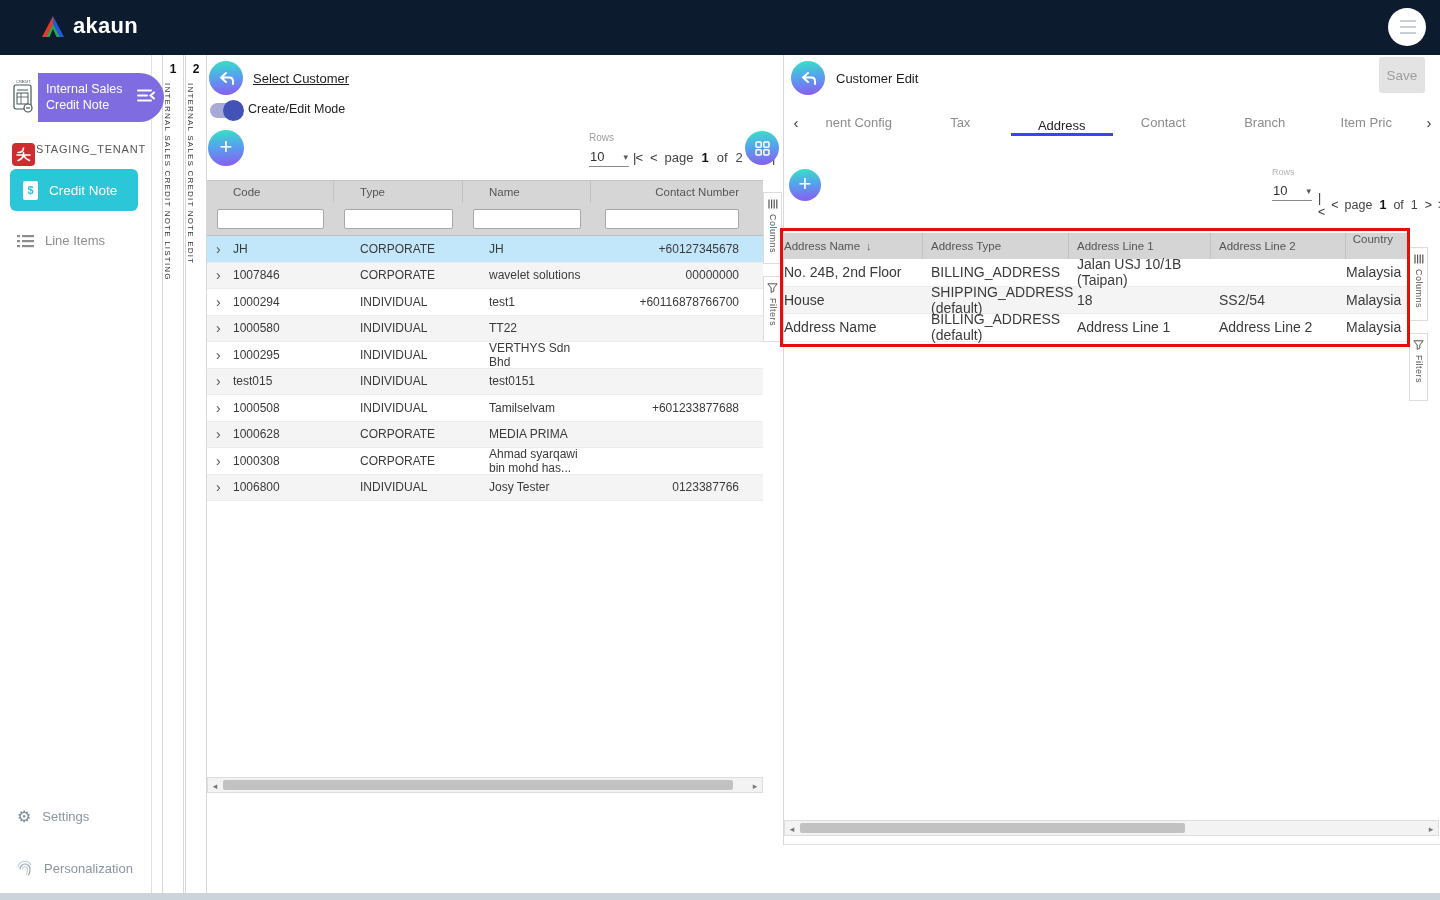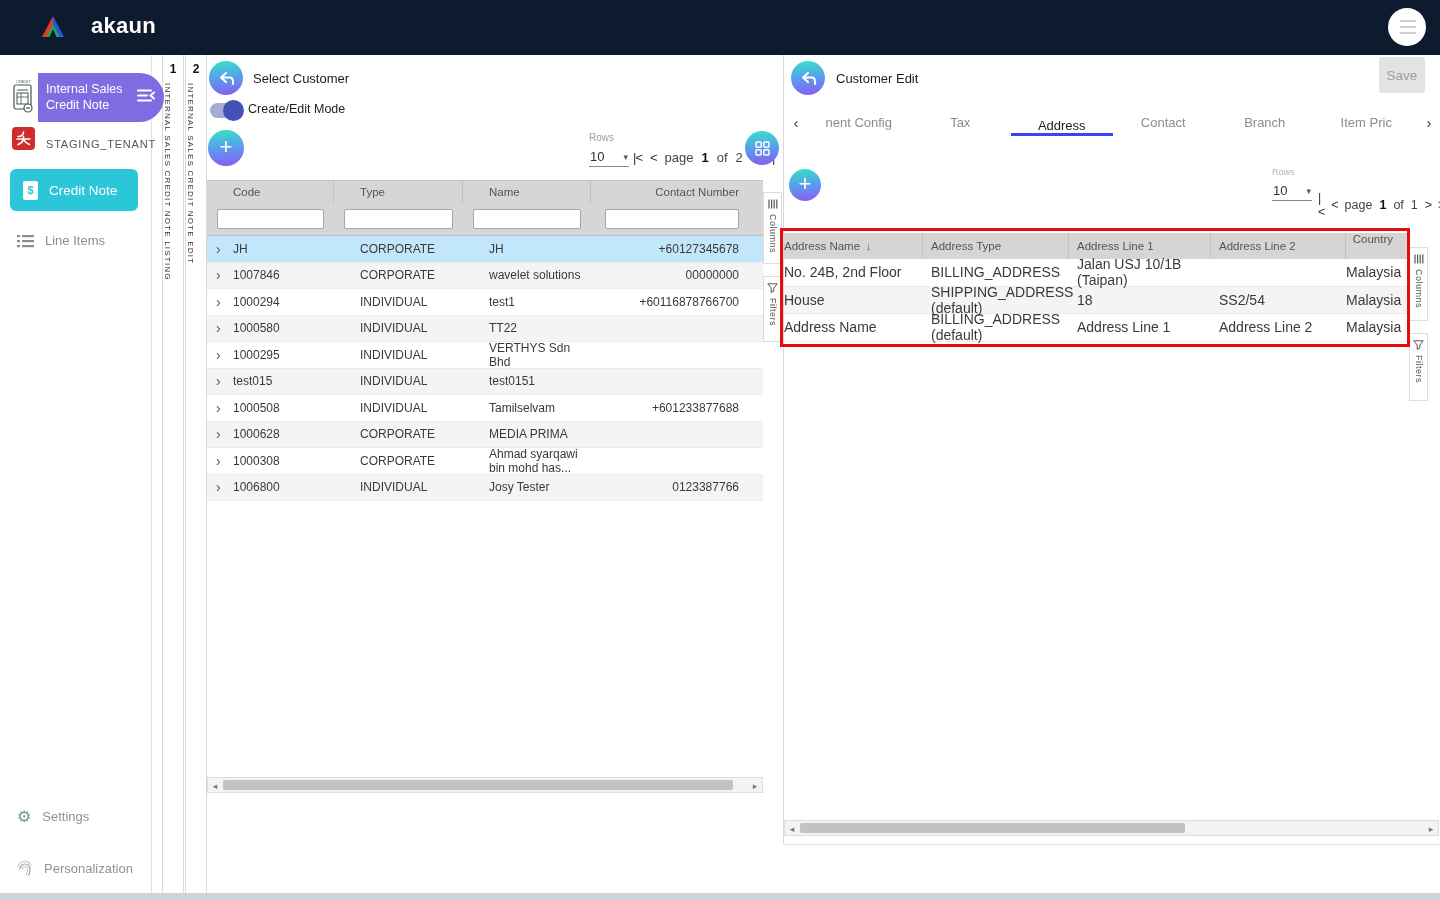--- a/index.html
+++ b/index.html
@@ -1,33 +1,33 @@
 <!DOCTYPE html>
 <html><head>
 <meta charset="utf-8">
 <style>
   * { box-sizing: border-box; margin: 0; padding: 0; }
   html,body { width:1440px; height:900px; overflow:hidden; }
   body { font-family:"Liberation Sans", sans-serif; background:#fff; position:relative; color:#333; }
 
   
   .navbar { position:absolute; left:0; top:0; width:1440px; height:55px; background:#0c1b2e; }
-  .brand { position:absolute; left:40px; top:13px; display:flex; align-items:center; gap:25px; }
+  .brand { position:absolute; left:40px; top:13px; display:flex; align-items:center; gap:7px; }
   .brand-text { color:#fff; font-size:22px; font-weight:bold; letter-spacing:.3px; }
   .avatar { position:absolute; right:14px; top:8px; width:38px; height:38px; border-radius:50%; background:#fff; overflow:hidden; }
   .avatar i { display:block; height:2px; background:#c9cfd6; margin:4px 10px 0 12px; }
   .avatar i:first-child { margin-top:12px; }
 
   
   .sidebar { position:absolute; left:0; top:55px; width:152px; height:838px; background:#fff; border-right:1px solid #e2e2e2; z-index:3; }
   .module-row { position:absolute; left:8px; top:18px; display:flex; align-items:stretch; width:156px; z-index:5; }
   .module-icon { width:30px; background:#fff; display:flex; align-items:center; justify-content:center; }
   .module-pill { flex:1; background:#7e6ce0; border-radius:0 26px 26px 0; color:#fff; font-size:12.5px; line-height:1.3; padding:8px 26px 8px 8px; position:relative; }
   .module-burger { position:absolute; right:9px; top:15px; }
-  .tenant-row { position:absolute; left:12px; top:72px; display:flex; align-items:flex-end; gap:11px; }
+  .tenant-row { position:absolute; left:12px; top:88px; display:flex; align-items:flex-start; gap:1px; }
   .tenant-icon { width:23px; height:23px; background:#cf2d2d; border-radius:4px; display:flex; align-items:center; justify-content:center; }
   .tenant-label { font-size:11px; color:#555; letter-spacing:.8px; }
   .creditnote-btn { position:absolute; left:10px; top:114px; width:128px; height:42px; background:#2bc7d9; border-radius:6px; display:flex; align-items:center; gap:11px; padding-left:13px; color:#fff; font-size:13.5px; }
   .cn-doc { width:15px; height:19px; background:#fff; border-radius:2px; color:#2bc7d9; font-size:11px; font-weight:bold; display:flex; align-items:center; justify-content:center; }
   .lineitems-row, .footer-row { display:flex; align-items:center; gap:11px; color:#8a959e; font-size:13px; }
   .lineitems-row { position:absolute; left:17px; top:178px; color:#8d8d8d; }
   .footer-settings { position:absolute; left:17px; top:752px; }
   .footer-personalization { position:absolute; left:17px; top:805px; }
   .gear-glyph { font-size:16px; color:#78909c; }
 
@@ -52,21 +52,21 @@
   .pg-nav { letter-spacing:-1px; color:#333; }
   .side-strip-tab { position:absolute; width:19px; background:#fff; border:1px solid #ddd; display:flex; flex-direction:column; align-items:center; padding-top:6px; gap:5px; }
   .strip-label { writing-mode:vertical-rl; font-size:9px; color:#555; letter-spacing:.5px; }
   .hscroll { position:absolute; height:16px; background:#f3f3f3; border:1px solid #ddd; }
   .hs-arrow { position:absolute; top:1px; font-size:9px; color:#777; width:12px; text-align:center; line-height:14px; }
   .hs-thumb { position:absolute; top:2px; height:10px; background:#c2c2c2; border-radius:2px; }
 
   
   .panel-mid { position:absolute; left:206px; top:55px; width:574px; height:838px; background:#fff; border-left:1px solid #d8d8d8; }
   .pm-back { left:2px; top:6px; width:34px; height:34px; }
-  .pm-title { position:absolute; left:46px; top:16px; font-size:13px; color:#1c1c1c; }
+  .pm-title { position:absolute; left:46px; top:16px; font-size:13px; color:#1c1c1c;text-decoration:underline; }
   .toggle { position:absolute; left:3px; top:48px; width:31px; height:15px; border-radius:8px; background:#a7a9d6; }
   .toggle-knob { position:absolute; right:-3px; top:-3px; width:21px; height:21px; border-radius:50%; background:#4252b6; }
   .toggle-label { position:absolute; left:41px; top:47px; font-size:12.5px; color:#222; }
   .pm-plus { left:1px; top:75px; width:36px; height:36px; }
   .pm-search { left:43px; top:73px; width:282px; height:40px; border-radius:8px; box-shadow:0 1px 5px rgba(0,0,0,.18); }
   .pm-rows { left:382px; top:77px; }
   .pm-pg { left:426px; top:95px; }
   .pm-grid { left:538px; top:76px; width:34px; height:34px; }
   .pm-table { position:absolute; left:0; top:125px; width:556px; }
   .t-head { display:flex; background:#d6d6d6; border-top:1px solid #c6c6c6; height:23px; align-items:flex-start; font-size:11.5px; color:#555; }

